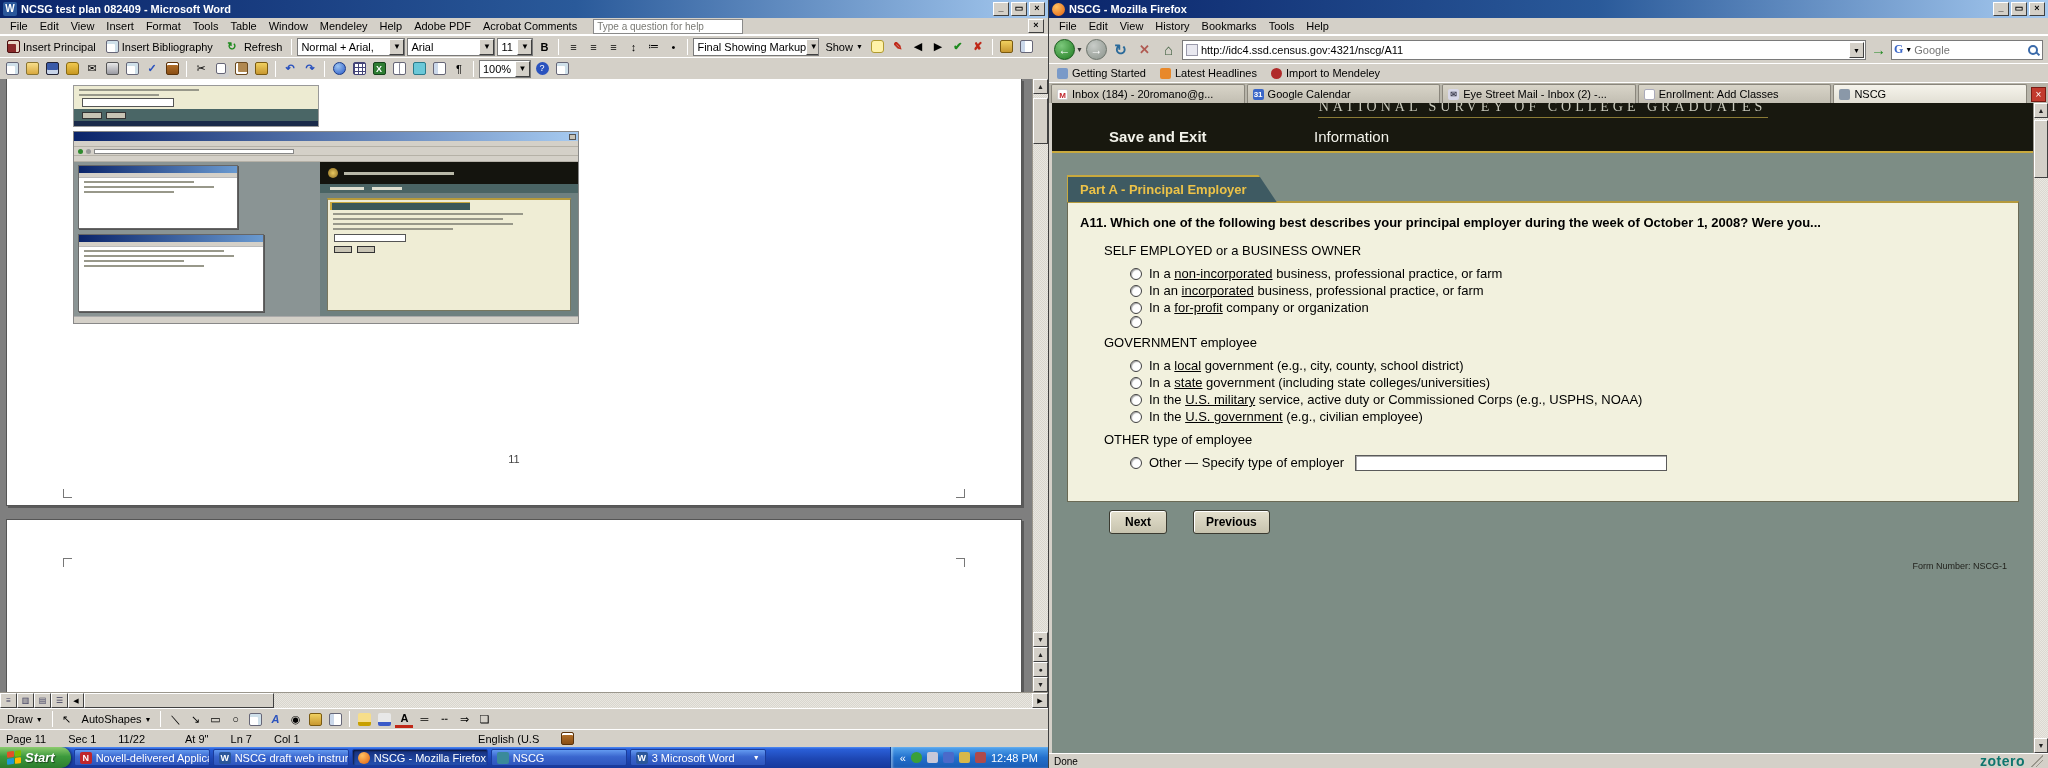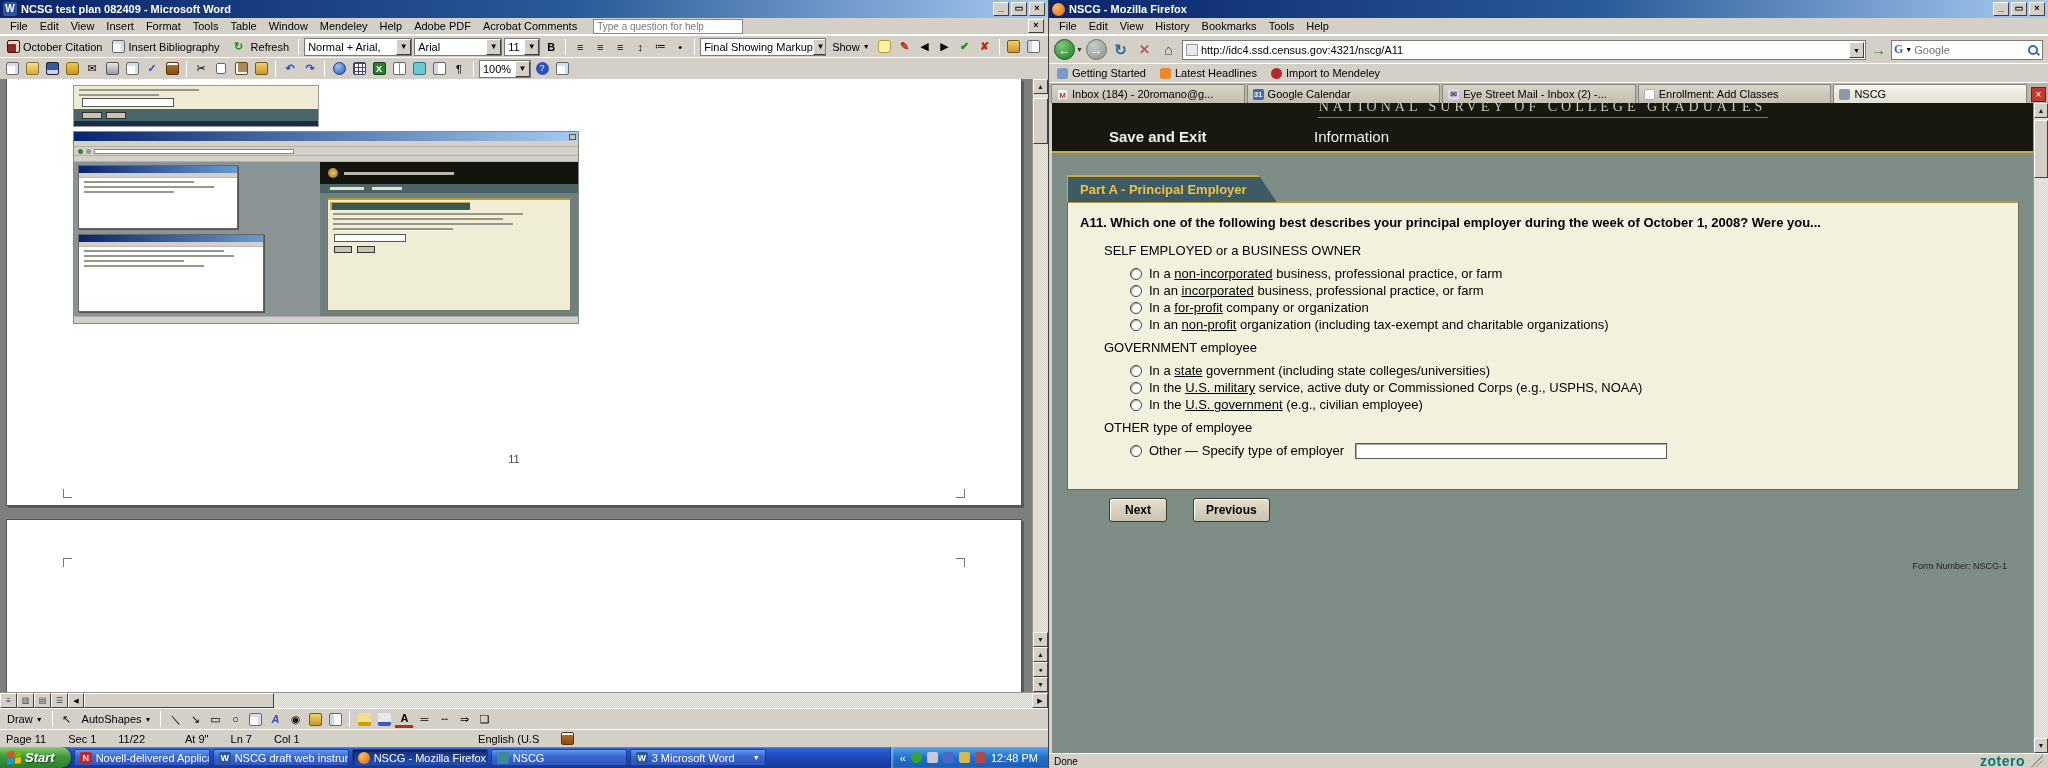--- a/index.html
+++ b/index.html
@@ -203,21 +203,21 @@
       <span class="mi">Acrobat Comments</span>
       <span class="qhelp" style="margin-left:10px">
           <span>Type a question for help</span>
         </span>
       <span class="wbtn" style="margin-left:auto">×</span>
     </div>
 
     <div class="tr">
       <span class="tbl">
           <span class="ic ic-cit"></span>
-          <span>October Citation</span>
+          <span>Insert Principal</span>
         </span>
       <span class="tbl">
           <span class="ic ic-doc"></span>
           <span>Insert Bibliography</span>
         </span>
       <span class="tbl">
           <span class="ti glyph-green">↻</span>
           <span>Refresh</span>
         </span>
       <span class="sep"></span>
@@ -641,24 +641,27 @@
             <span class="radio"></span>
             <span><span>In an </span><span class="ul">incorporated</span><span> business, professional practice, or farm</span></span>
           </div>
 
           <div class="opt">
             <span class="radio"></span>
             <span><span>In a </span><span class="ul">for-profit</span><span> company or organization</span></span>
           </div>
           <div class="opt">
             <span class="radio"></span>
-            <span><span>In an </span><span class="ul">non-profit</span><span> organization (including tax-exempt and charitable organizations)</span></span>
           </div>
 
           <div class="glabel">GOVERNMENT employee</div>
+          <div class="opt">
+            <span class="radio"></span>
+            <span><span>In a </span><span class="ul">local</span><span> government (e.g., city, county, school district)</span></span>
+          </div>
           <div class="opt">
             <span class="radio"></span>
             <span><span>In a </span><span class="ul">state</span><span> government (including state colleges/universities)</span></span>
           </div>
           <div class="opt">
             <span class="radio"></span>
             <span><span>In the </span><span class="ul">U.S. military</span><span> service, active duty or Commissioned Corps (e.g., USPHS, NOAA)</span></span>
           </div>
           <div class="opt">
             <span class="radio"></span>

